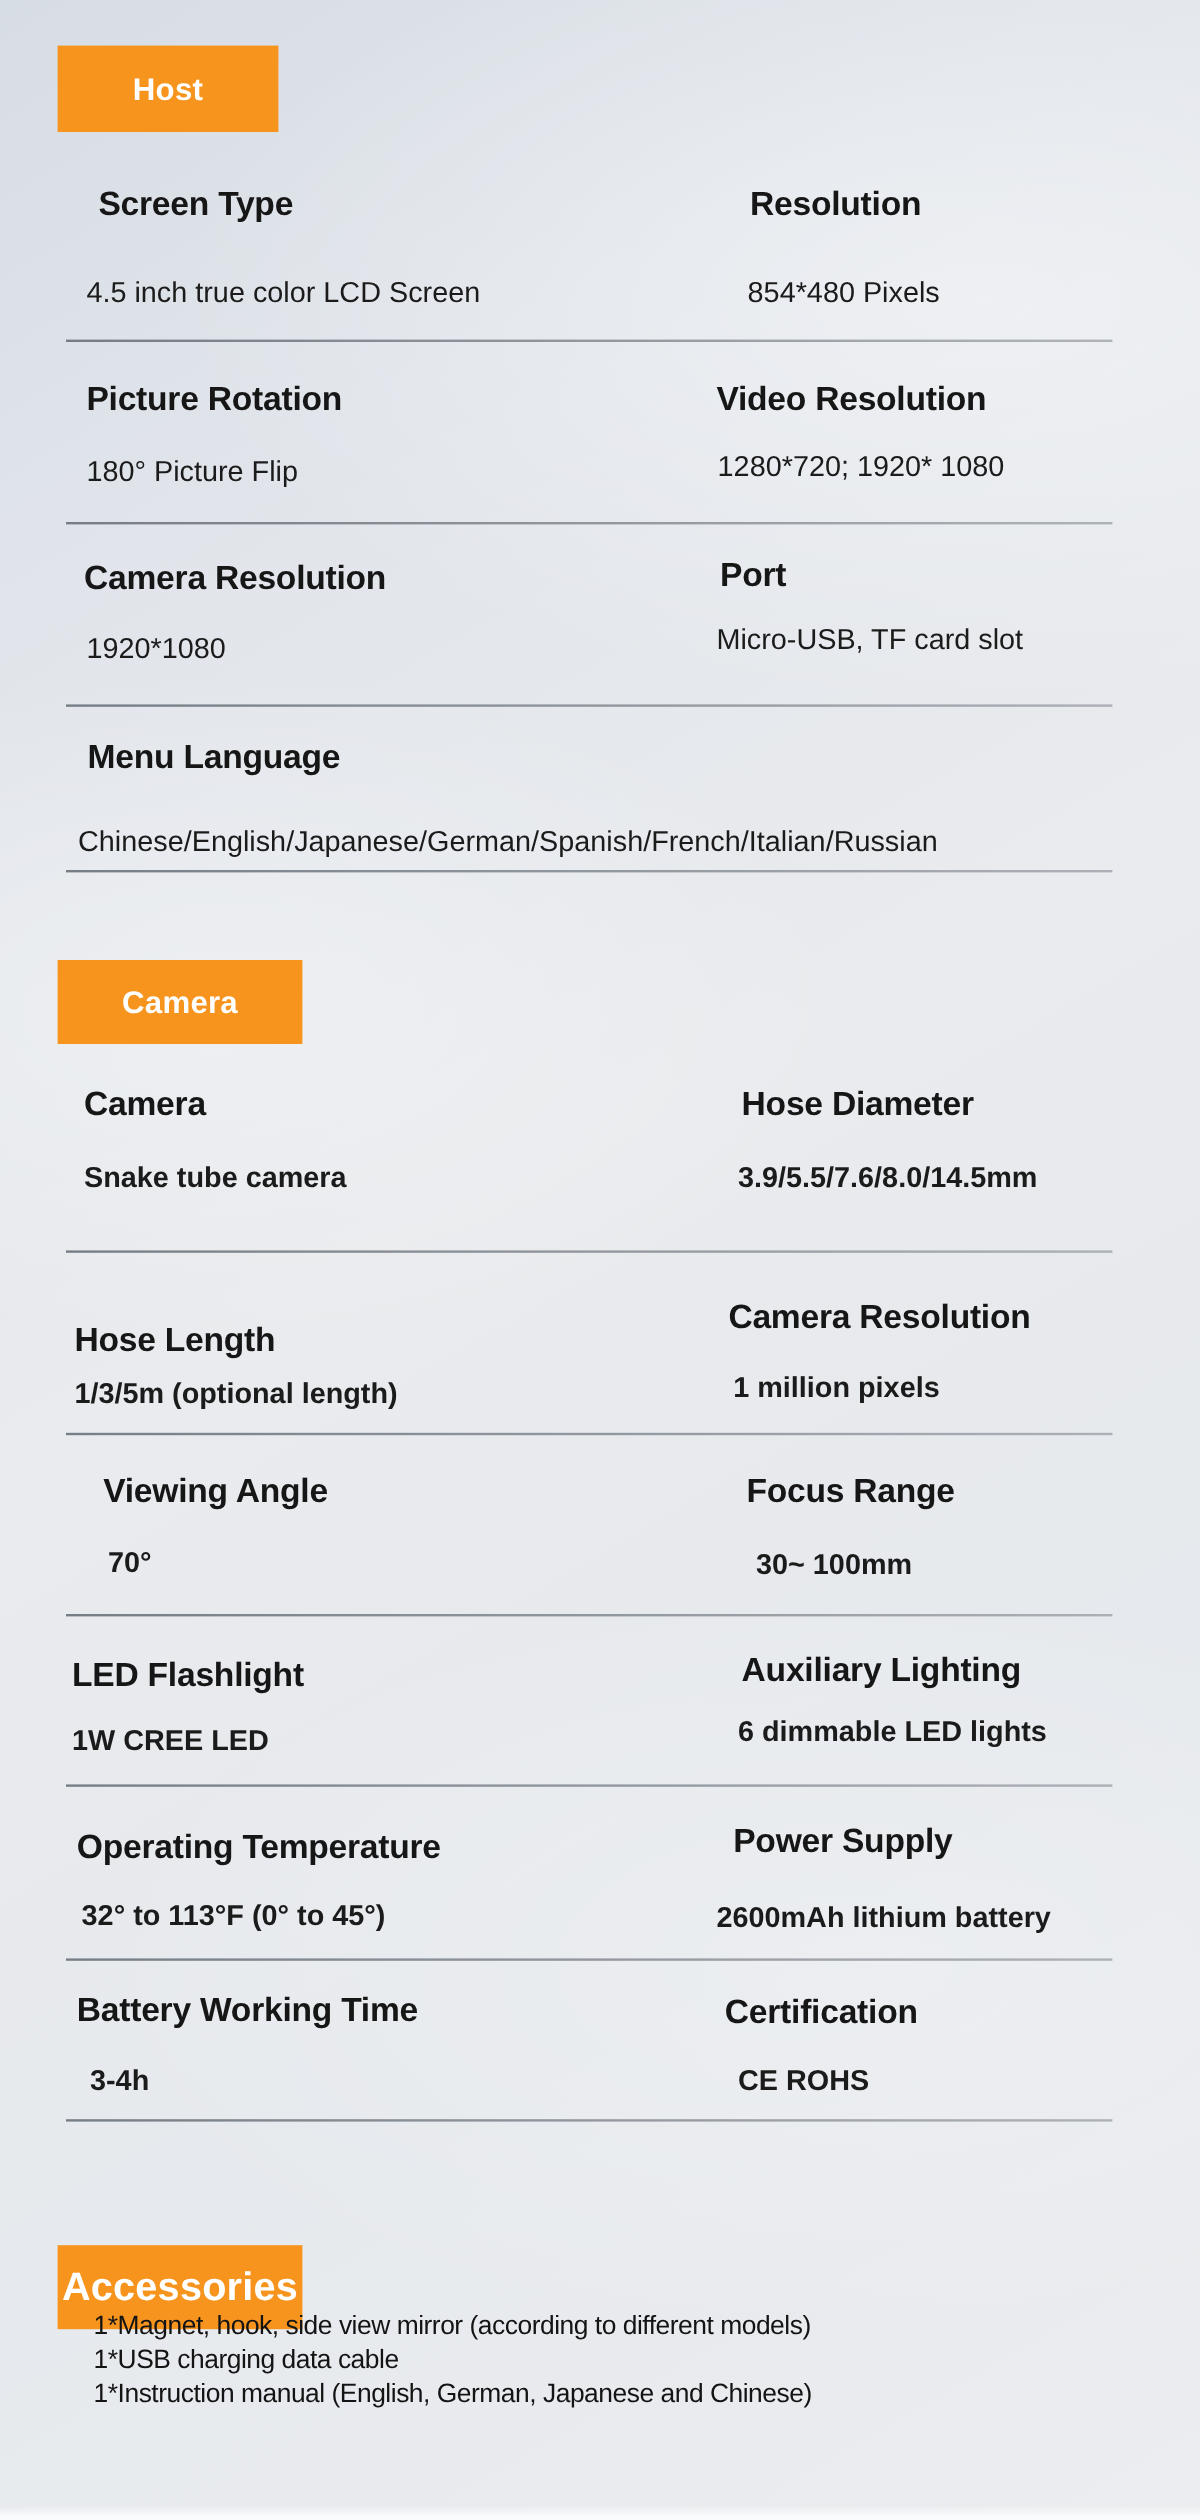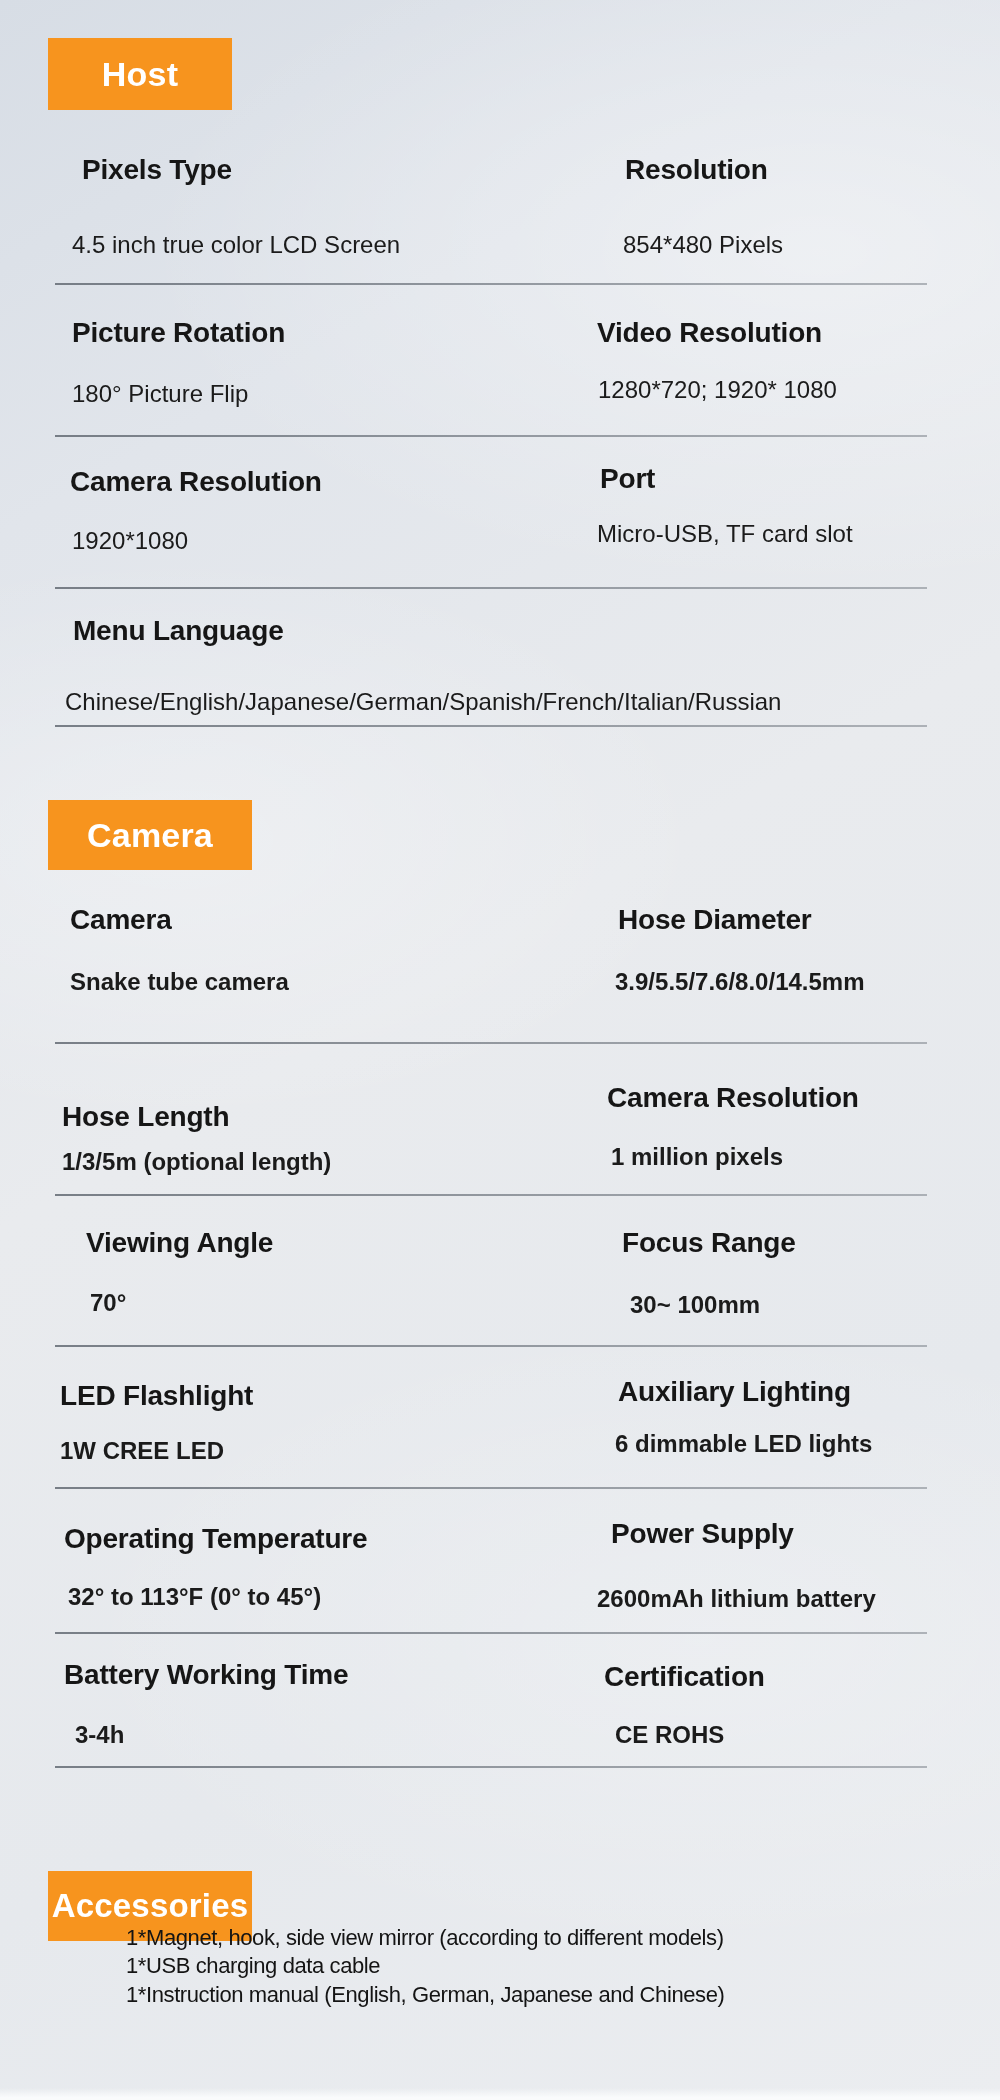--- a/index.html
+++ b/index.html
@@ -8,42 +8,42 @@
     position:relative; width:1000px; height:2100px; overflow:hidden;
     background:
       radial-gradient(1100px 550px at 82% 12%, rgba(255,255,255,0.38), rgba(255,255,255,0) 62%),
       radial-gradient(900px 480px at 18% 40%, rgba(255,255,255,0.30), rgba(255,255,255,0) 60%),
       radial-gradient(1000px 500px at 70% 78%, rgba(255,255,255,0.22), rgba(255,255,255,0) 65%),
       linear-gradient(150deg,#d7dde5 0%, #e1e5eb 20%, #e9ebee 46%, #e6e9ed 72%, #ebedf0 100%);
   }
   .abs{position:absolute; white-space:nowrap;}
   .badge{
     position:absolute; display:flex; align-items:center; justify-content:center;
-    color:#ffffff; font-weight:700; font-size:34px; letter-spacing:0.2px;
+    color:#ffffff; font-weight:700; font-size:26px; letter-spacing:0.2px;
   }
   .label{font-size:28px; font-weight:700; color:#161616; letter-spacing:-0.2px; line-height:1.1;}
   .value{font-size:24px; font-weight:400; color:#1b1b1b; line-height:1.15;}
   .value.vbold{font-weight:600;}
   .value.vlong{font-size:24px;}
   .divider{position:absolute; left:55px; width:872px; height:2px;
     background:linear-gradient(to right, rgba(100,107,116,0.85), rgba(100,107,116,0.45));}
-  .acc-item{font-size:22px; font-weight:500; letter-spacing:-0.4px; color:#141414; line-height:1.15;margin-left:48px;}
+  .acc-item{font-size:22px; font-weight:500; letter-spacing:-0.4px; color:#141414; line-height:1.15;}
   .bottom-strip{position:absolute; left:0; bottom:0; width:1000px; height:12px;
     background:linear-gradient(to bottom, rgba(255,255,255,0), #fafbfc 80%);}
 </style>
 </head>
 <body>
 
 <div class="canvas">
 
   <div class="badge" style="left:48px; top:38px; width:184px; height:72px; background:#F7941E;">
     <span>Host</span>
   </div>
 
-  <span class="abs label" style="left:82px; top:155px;">Pixels Type</span>
+  <span class="abs label" style="left:82px; top:155px;">Screen Type</span>
   <span class="abs label" style="left:625px; top:155px;">Resolution</span>
   <span class="abs value" style="left:72px; top:231px;">4.5 inch true color LCD Screen</span>
   <span class="abs value" style="left:623px; top:231px;">854*480 Pixels</span>
   <div class="divider" style="top:283px;"></div>
 
   <span class="abs label" style="left:72px; top:318px;">Picture Rotation</span>
   <span class="abs label" style="left:597px; top:318px;">Video Resolution</span>
   <span class="abs value" style="left:72px; top:380px;">180° Picture Flip</span>
   <span class="abs value" style="left:598px; top:376px;">1280*720; 1920* 1080</span>
   <div class="divider" style="top:435px;"></div>

